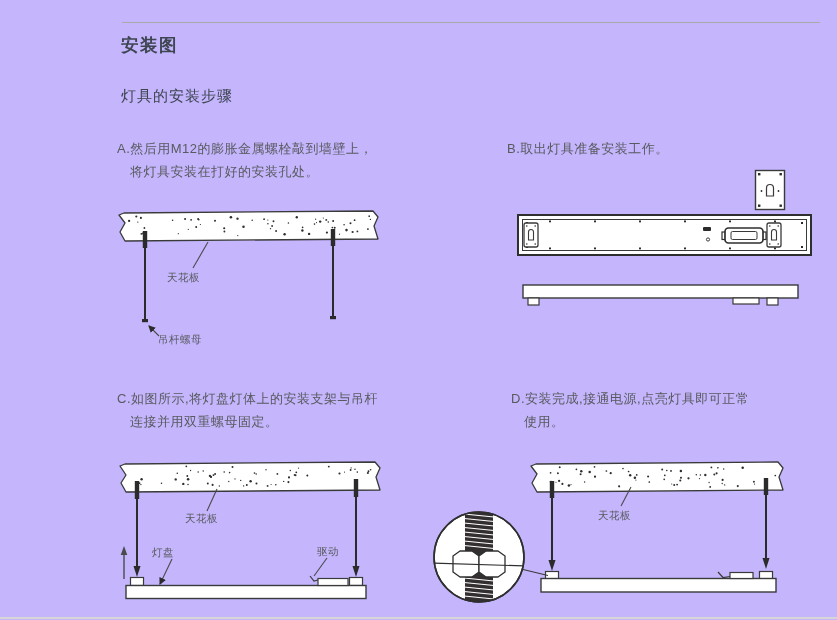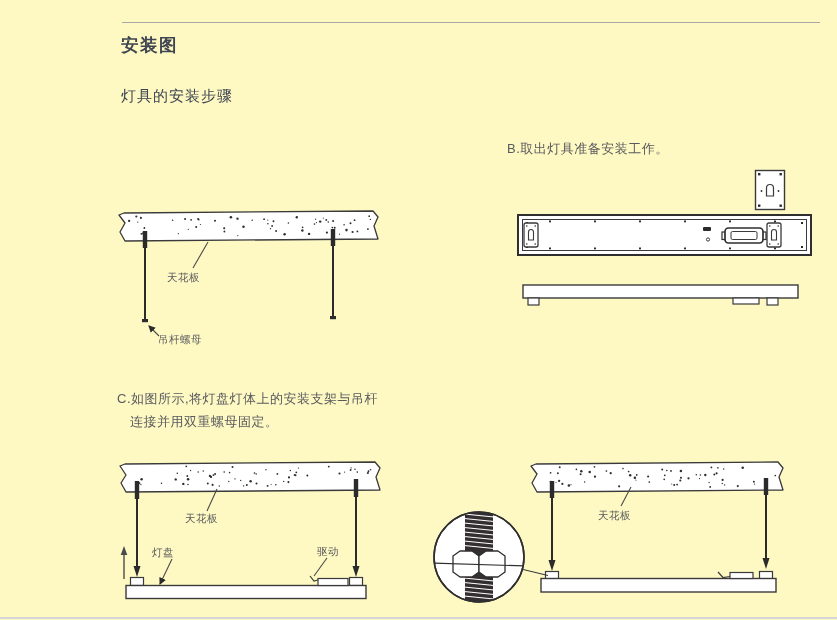--- a/index.html
+++ b/index.html
@@ -1,16 +1,16 @@
 <!DOCTYPE html>
 <html><head>
 <meta charset="utf-8">
 <style>
   html,body{margin:0;padding:0;background:#fff;}
-  .page{position:relative;width:837px;height:620px;background:#fef9c3;overflow:hidden;
+  .page{position:relative;width:837px;height:620px;background:#c4b5fd;overflow:hidden;
         font-family:"Liberation Sans","DejaVu Sans",sans-serif;}
   .top-rule{position:absolute;left:122px;top:22px;width:698px;height:1px;background:#a9a9a9;}
   .bottom-rule{position:absolute;left:0;top:617px;width:837px;height:2px;background:#d6d6d6;}
   .doc-title{position:absolute;left:121px;top:33px;font-size:17.5px;font-weight:bold;
              color:#3e4551;letter-spacing:1.5px;}
   .doc-subtitle{position:absolute;left:121px;top:87px;font-size:15px;font-weight:normal;
              color:#3e4551;letter-spacing:1px;}
   .step{position:absolute;font-size:13px;color:#595a5e;line-height:23px;letter-spacing:0.5px;}
   .step .cont{padding-left:13px;}
   .step-a{left:117px;top:137px;}
@@ -38,26 +38,34 @@
           <circle cx="59" cy="105" r="45"></circle>
         </clipPath>
     </defs>
   </svg>
 
   <div class="top-rule"></div>
 
   <div class="doc-title">安装图</div>
   <div class="doc-subtitle">灯具的安装步骤</div>
 
+  <div class="step step-a">
+    <div>A.然后用M12的膨胀金属螺栓敲到墙壁上，</div>
+    <div class="cont">将灯具安装在打好的安装孔处。</div>
+  </div>
   <div class="step step-b">
     <div>B.取出灯具准备安装工作。</div>
   </div>
   <div class="step step-c">
     <div>C.如图所示,将灯盘灯体上的安装支架与吊杆</div>
     <div class="cont">连接并用双重螺母固定。</div>
+  </div>
+  <div class="step step-d">
+    <div>D.安装完成,接通电源,点亮灯具即可正常</div>
+    <div class="cont">使用。</div>
   </div>
 
   <svg class="svg-a" width="300" height="155" viewBox="0 0 300 155">
     <g>
       <path d="M19,18 L268,16 L273,22 L269,31 L273,44 L20,46 L15,37 L20,28 L14,20 Z" fill="#ffffff" stroke="#3a3a3a" stroke-width="1.3" stroke-linejoin="round"></path>
       <g>
           <circle cx="168.5" cy="26.3" r="0.96" fill="#2e2e2e"></circle>
           <circle cx="262.9" cy="34.1" r="0.95" fill="#2e2e2e"></circle>
           <circle cx="234.5" cy="39.2" r="0.61" fill="#2e2e2e"></circle>
           <circle cx="265.4" cy="24.4" r="0.70" fill="#2e2e2e"></circle>

